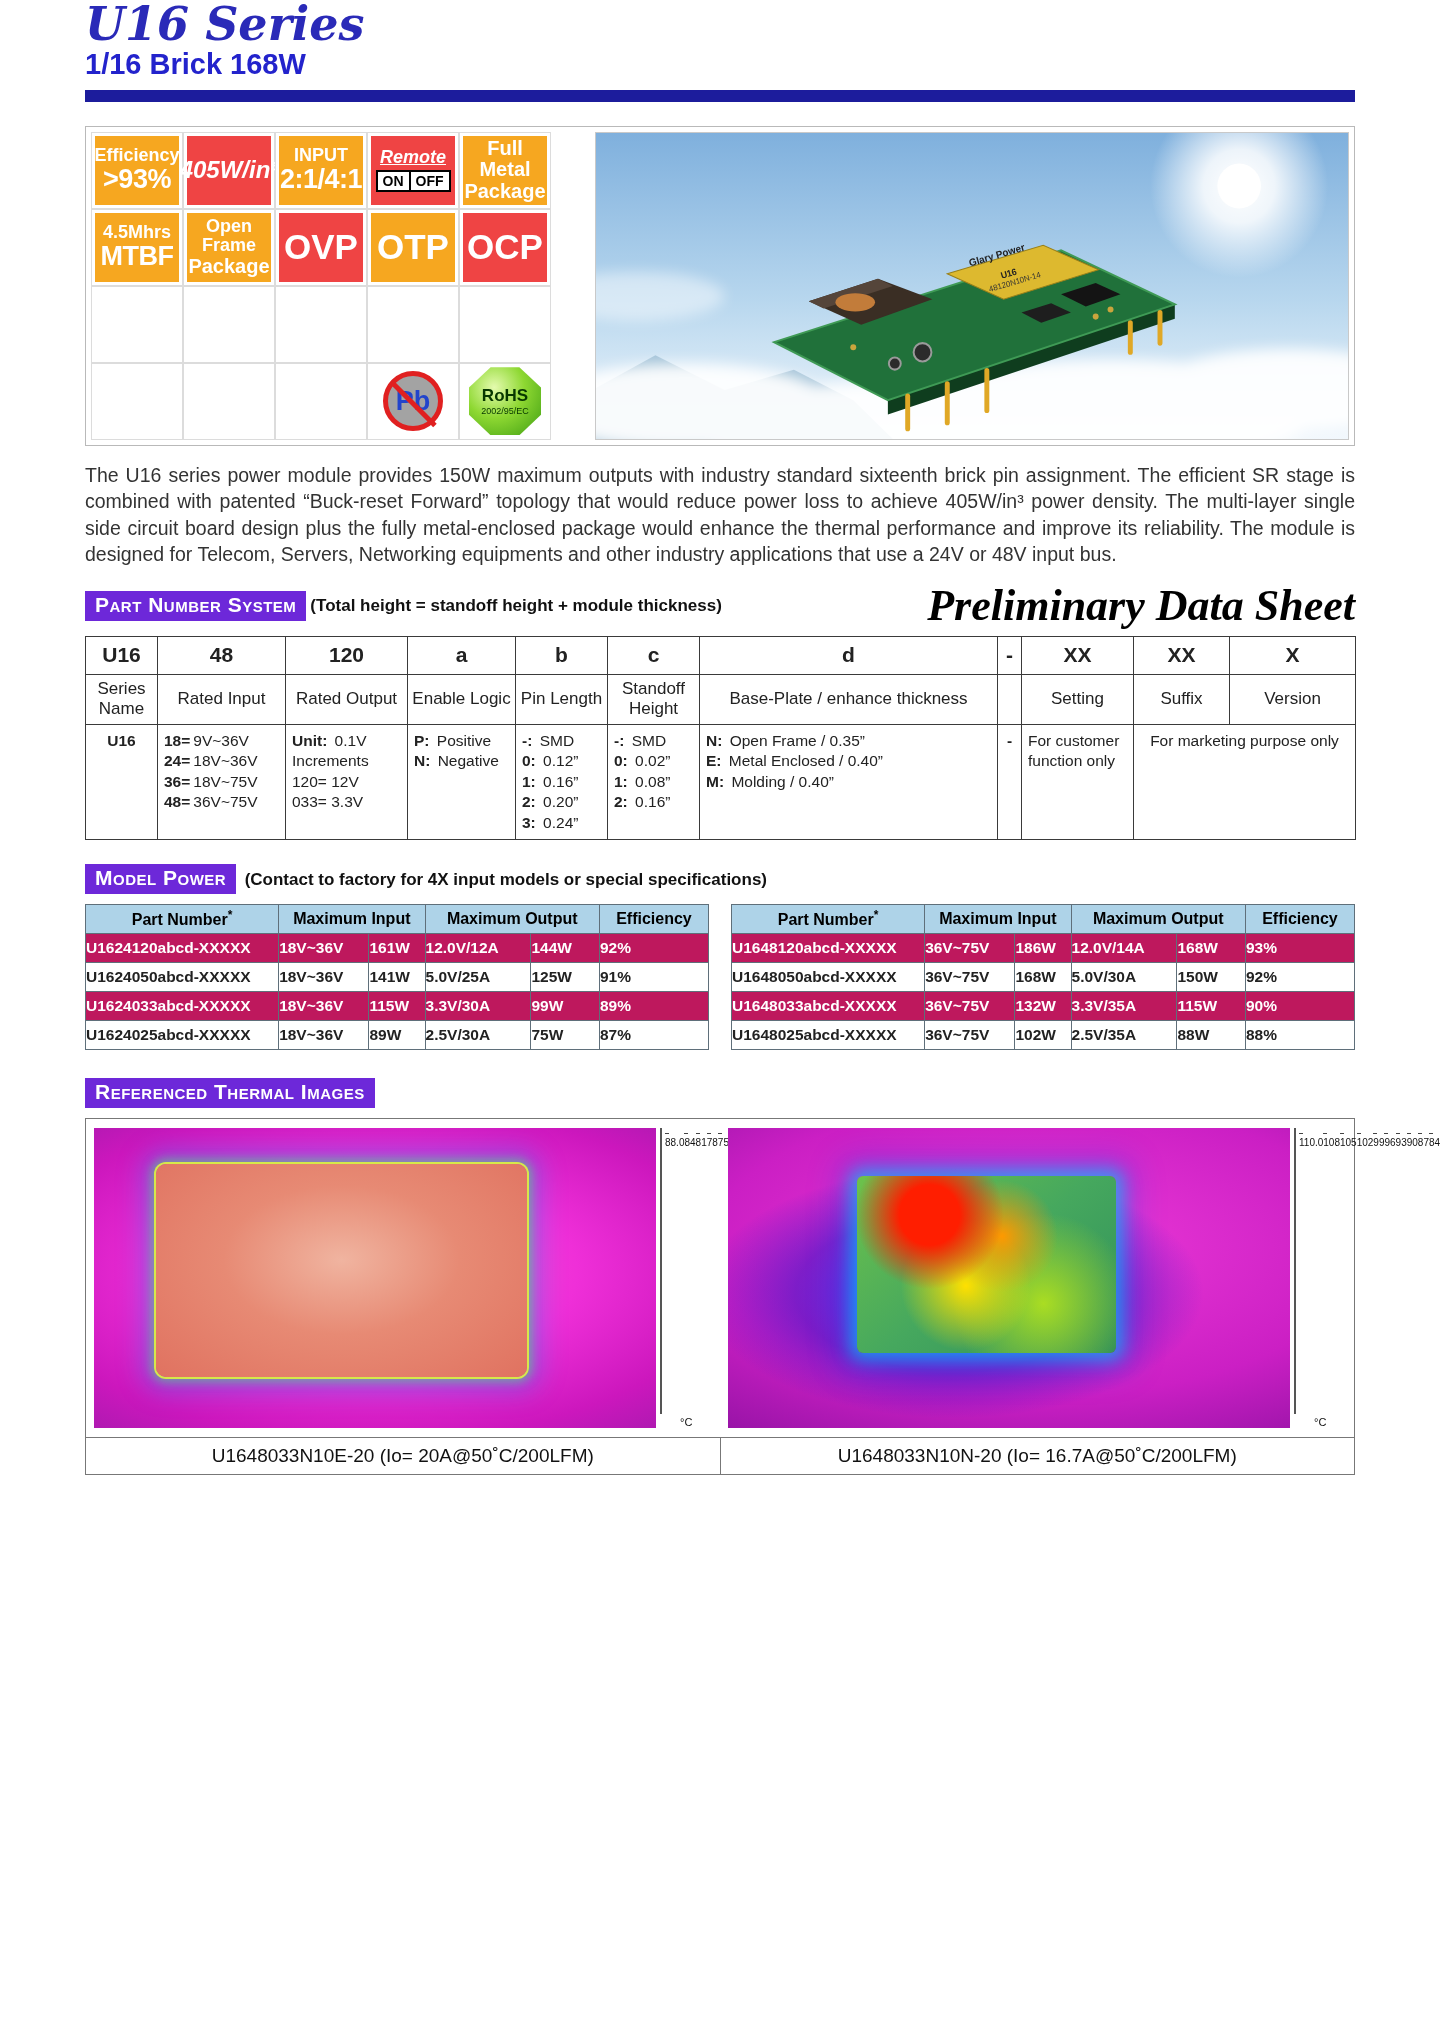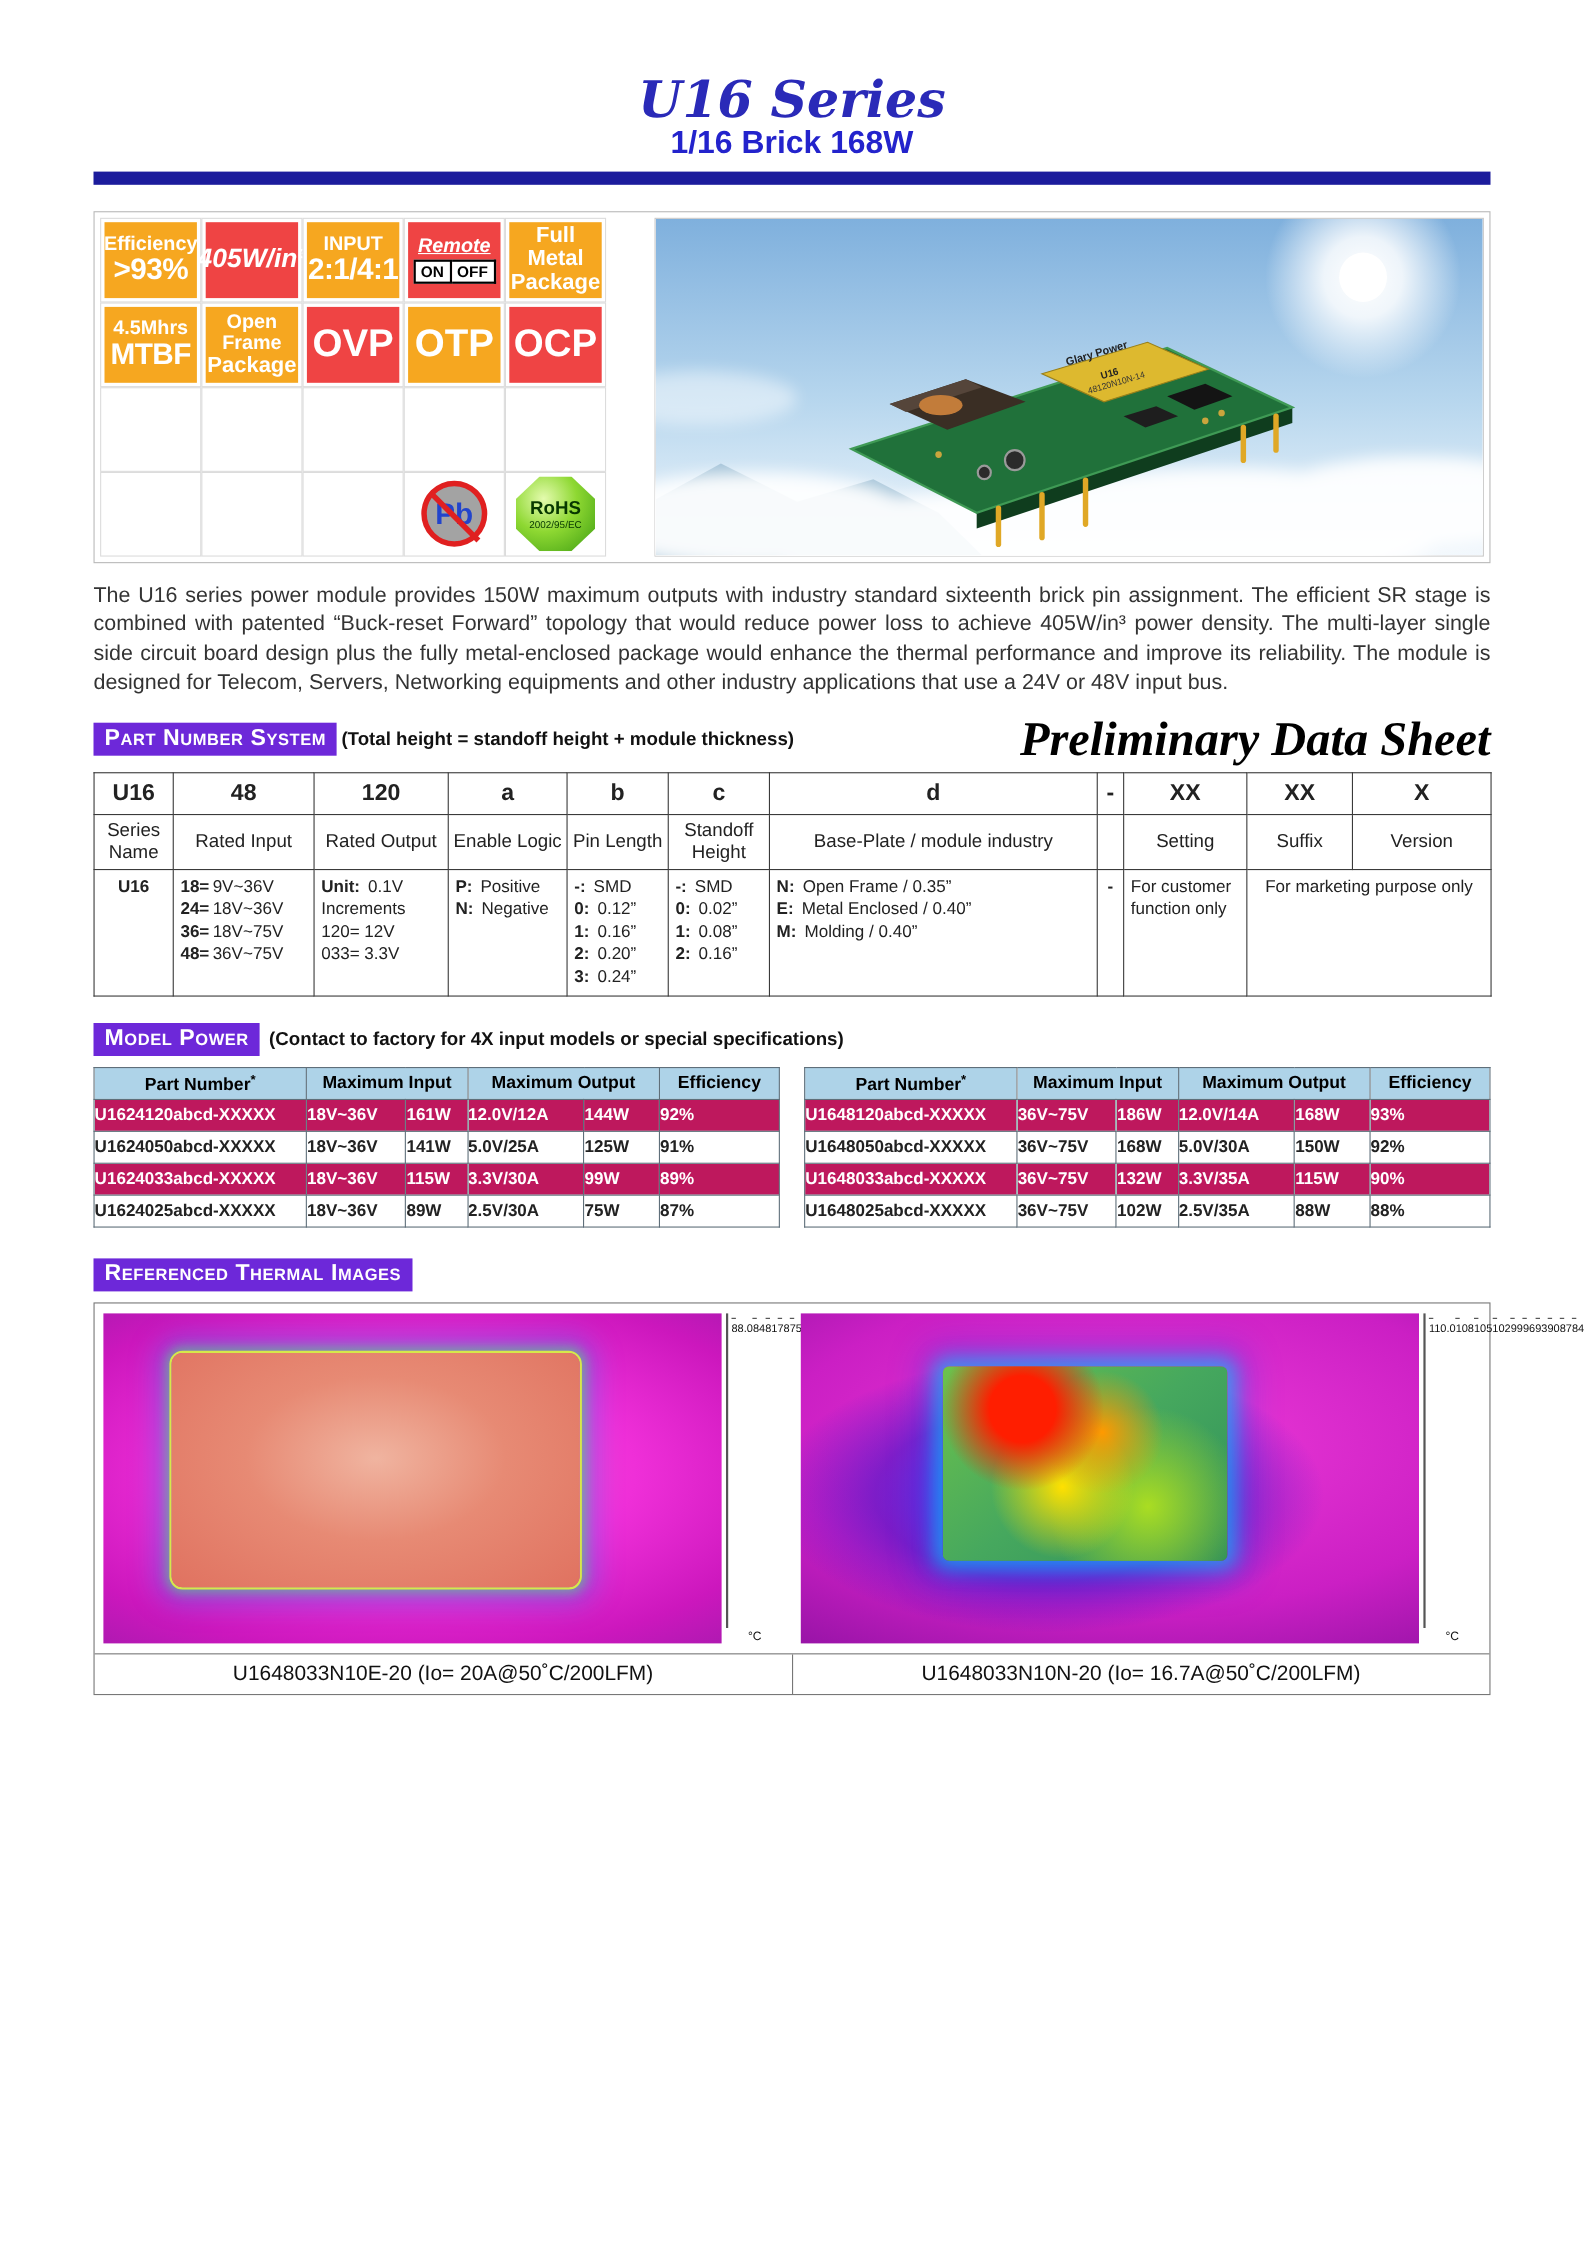--- a/index.html
+++ b/index.html
@@ -1,21 +1,21 @@
 <!DOCTYPE html>
 <html><head>
 <meta charset="utf-8">
 <style>
   *{box-sizing:border-box;margin:0;padding:0}
   html,body{background:#fff}
   body{width:1440px;height:2038px;font-family:"Liberation Sans",sans-serif;color:#222;position:relative}
   .page{position:absolute;left:85px;top:0;width:1270px}
 
   
-  .masthead{padding-top:66px;text-align:center}
+  .masthead{text-align:left}
   .series-title{font-family:"DejaVu Serif",serif;font-style:italic;font-weight:bold;font-size:46px;color:#2a2ab8;line-height:1.05}
   .subtitle{font-size:29px;color:#2323cc;font-weight:bold;line-height:1.15}
   .blue-bar{height:12px;background:#1c1c9c;margin-top:8px}
 
   
   .feature-box{margin-top:24px;display:flex;border:1px solid #b9b9b9;padding:5px;gap:42px;background:#fff}
   .badge-grid{display:grid;grid-template-columns:repeat(5,92px);width:462px}
   .cell{border:1px solid #dcdcdc;height:77px;padding:3px}
   .badge{width:100%;height:100%;display:flex;flex-direction:column;align-items:center;justify-content:center;color:#fff;text-align:center;line-height:1.08}
   .badge.orange{background:#f6a720}
@@ -292,21 +292,21 @@
       <td>XX</td>
       <td>X</td>
     </tr>
     <tr class="pns-row-labels">
       <td>Series Name</td>
       <td>Rated Input</td>
       <td>Rated Output</td>
       <td>Enable Logic</td>
       <td>Pin Length</td>
       <td>Standoff Height</td>
-      <td>Base-Plate / module industry</td>
+      <td>Base-Plate / enhance thickness</td>
       <td></td>
       <td>Setting</td>
       <td>Suffix</td>
       <td>Version</td>
     </tr>
     <tr class="pns-row-detail">
       <td class="series-detail">U16</td>
       <td>
             <div><b>18=</b>9V~36V</div>
             <div><b>24=</b>18V~36V</div>

